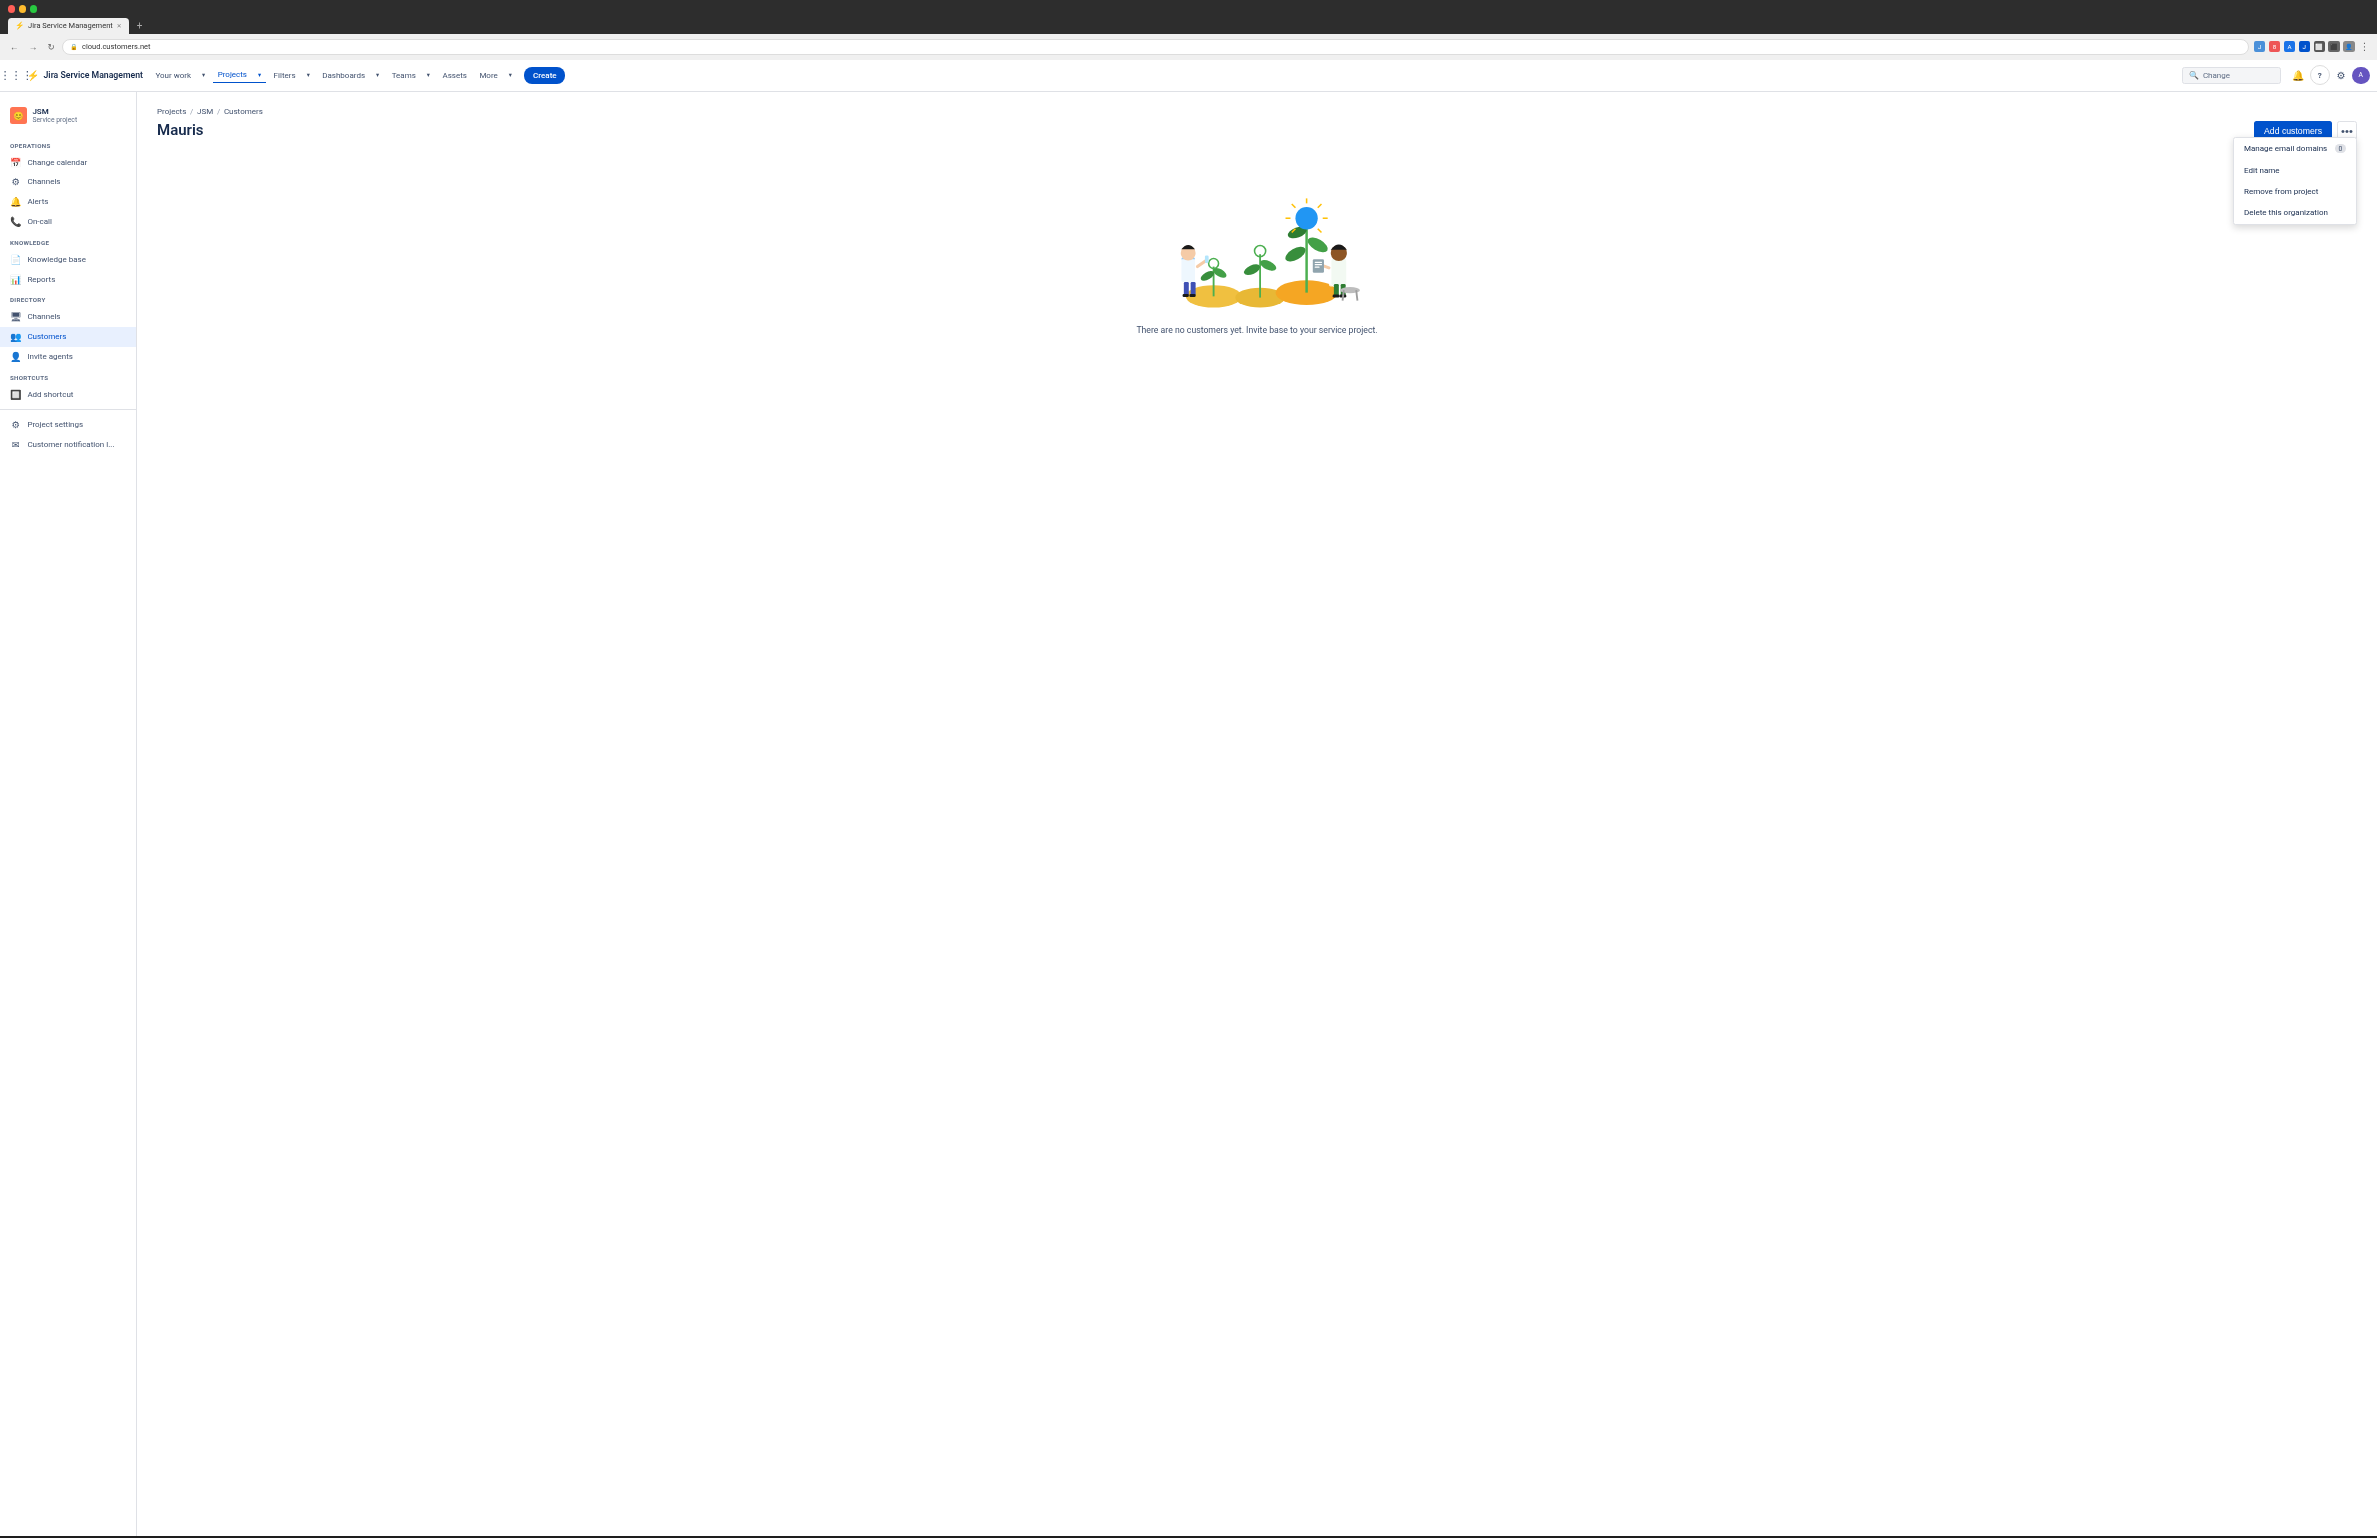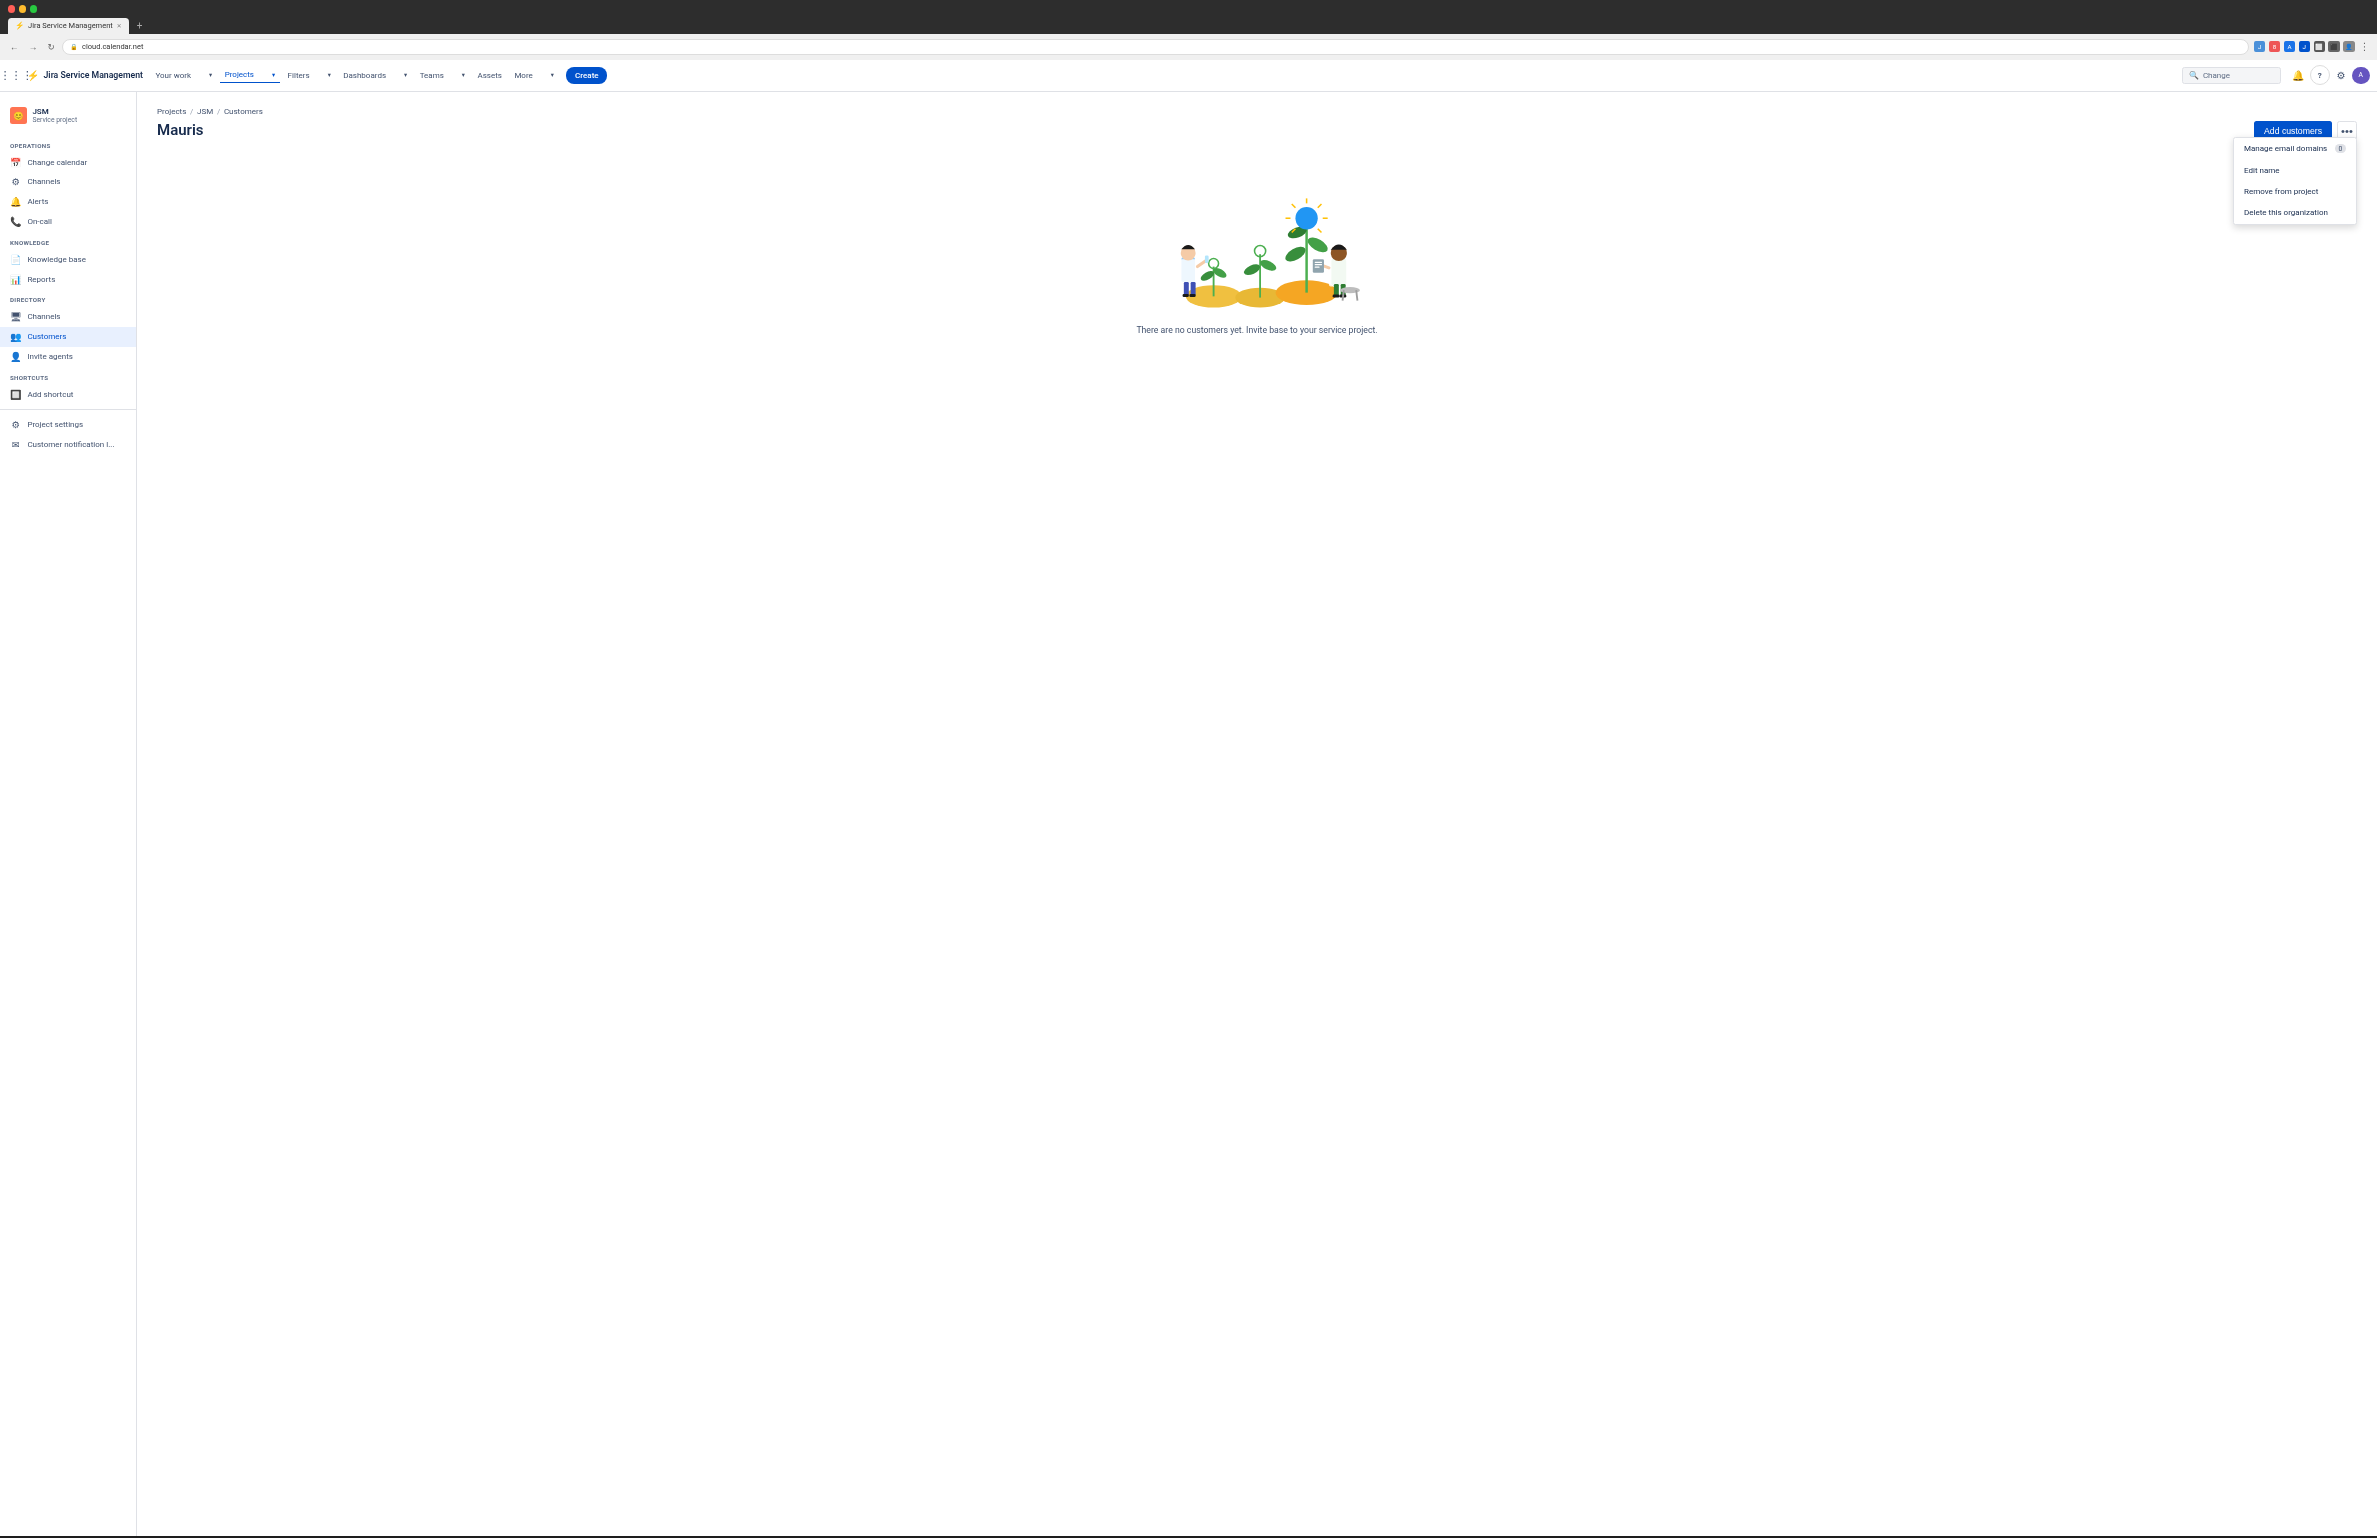--- a/index.html
+++ b/index.html
@@ -87,21 +87,21 @@
       font-size: 11.2px;
     }
     .brand {
       display: flex; align-items: center; gap: 3.7px;
       color: #172b4d; font-weight: 600; font-size: 8.7px;
       margin-right: 5px;
     }
     .brand-icon { color: #0052cc; font-size: 10px; }
     .nav-item {
       color: #42526e; font-size: 8px; padding: 2.5px 5px;
-      cursor: pointer; border-radius: 2.5px; display: flex; align-items: center; gap: 18px;
+      cursor: pointer; border-radius: 2.5px; display: flex; align-items: center; gap: 11px;
     }
     .nav-item.active { color: #0052cc; border-bottom: 1.2px solid #0052cc; border-radius: 0; }
     .nav-chevron { font-size: 6.2px; }
     .nav-create {
       background: #0052cc; color: white; padding: 3.7px 8.7px;
       border-radius: 8px; font-size: 8px; font-weight: 500;
       cursor: pointer; margin-left: 5px;
     }
     .nav-search {
       margin-left: auto;
@@ -257,21 +257,21 @@
     <div class="tab-new">+</div>
   </div>
 </div>
 
 <div class="browser-bar">
   <span class="browser-nav-btn">←</span>
   <span class="browser-nav-btn">→</span>
   <span class="browser-nav-btn">↻</span>
   <div class="browser-url">
     <span class="browser-url-icon">🔒</span>
-    <span>cloud.calendar.net</span>
+    <span>cloud.customers.net</span>
   </div>
   <div class="browser-extensions">
     <div class="ext-icon" style="background:#4a90d9;">J</div>
     <div class="ext-icon" style="background:#e55;">8</div>
     <div class="ext-icon" style="background:#1a73e8;">A</div>
     <div class="ext-icon" style="background:#0052cc;">J</div>
     <div class="ext-icon" style="background:#555;">⬜</div>
     <div class="ext-icon" style="background:#666;">⬛</div>
     <div class="ext-icon" style="background:#888; border-radius:2.5px;">👤</div>
   </div>

